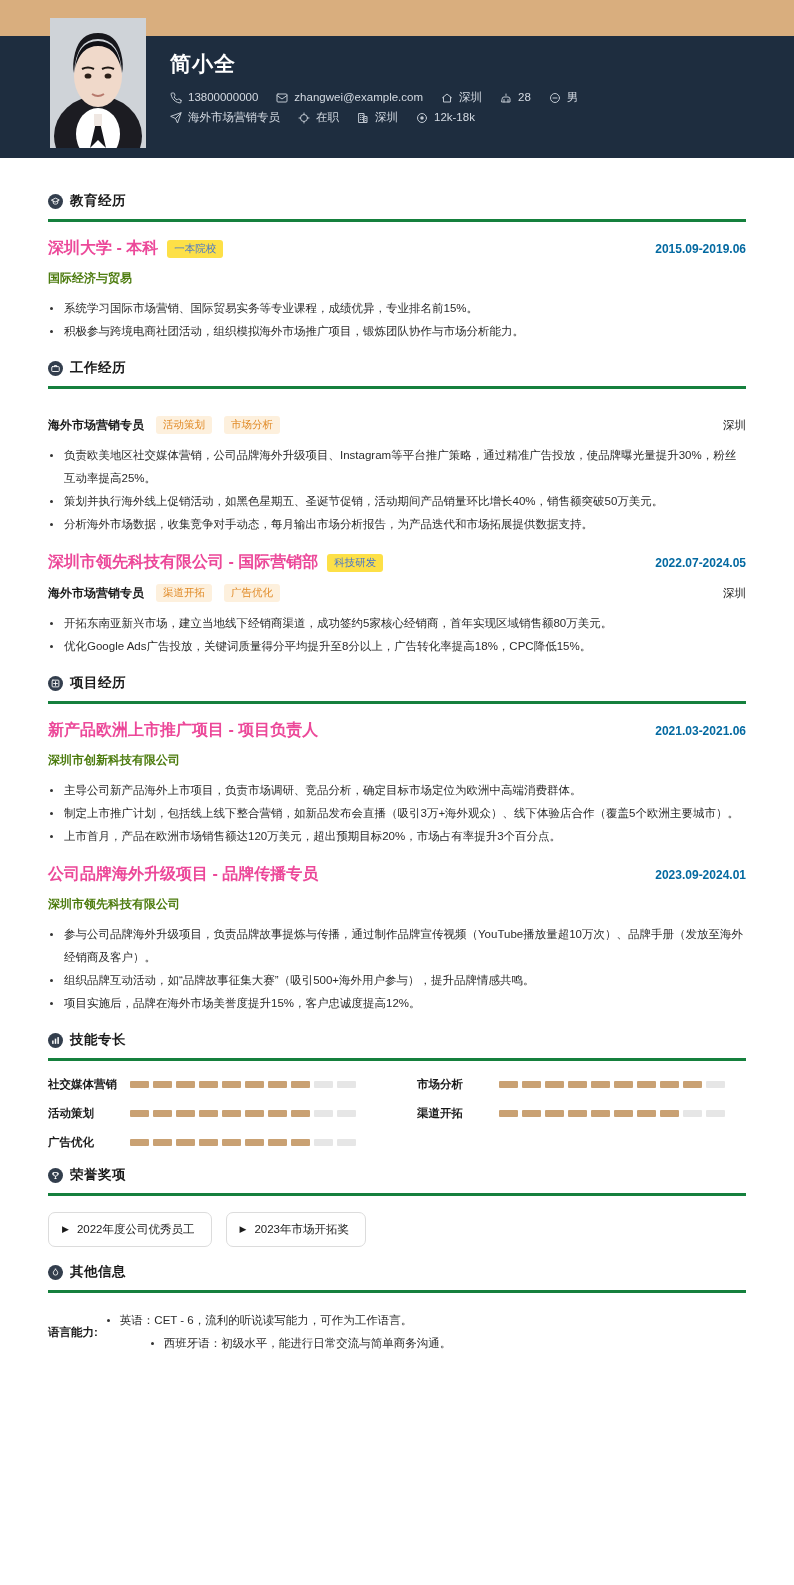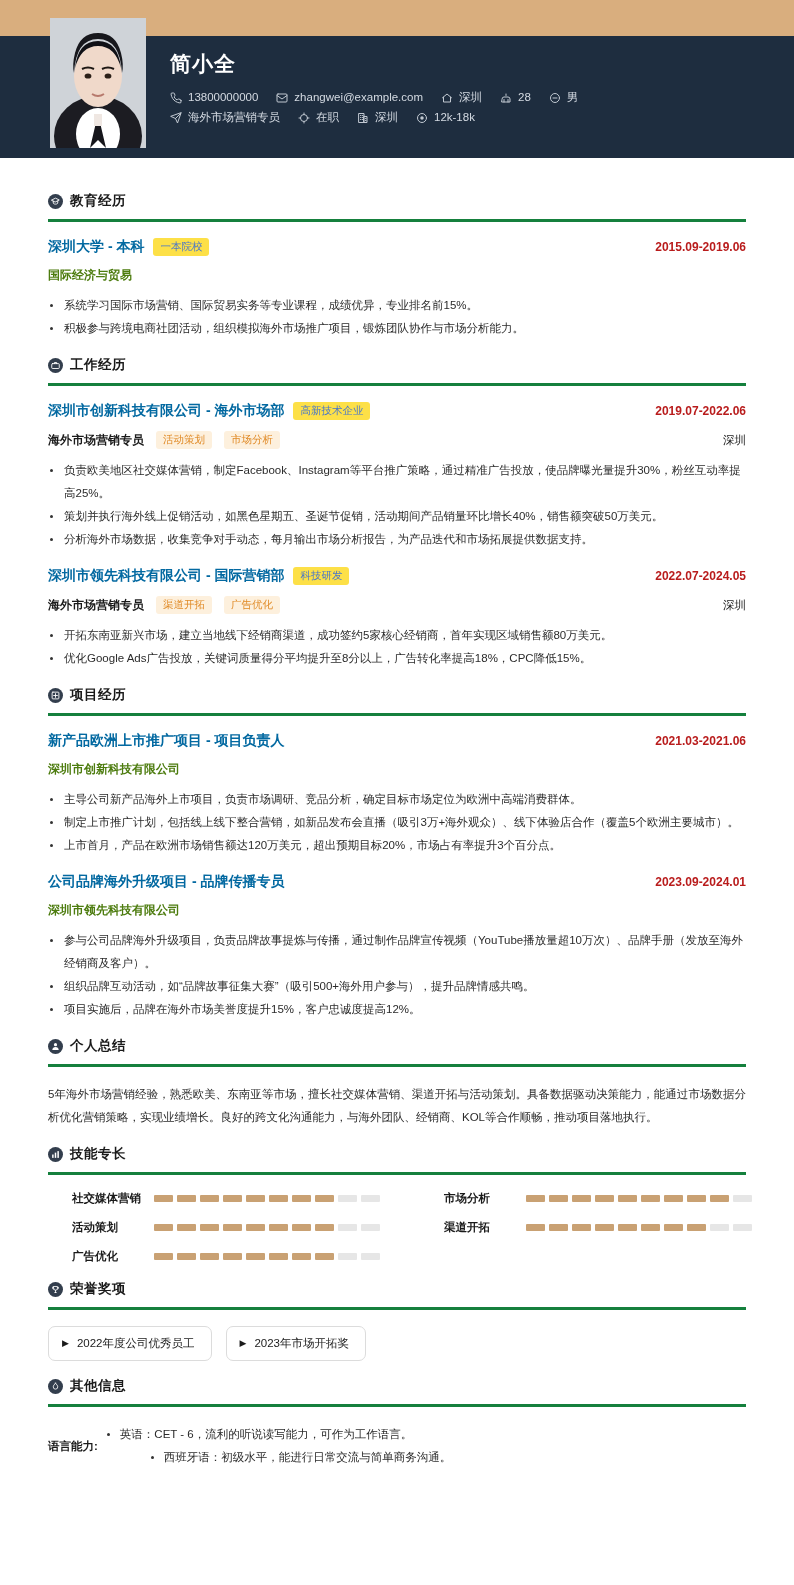--- a/index.html
+++ b/index.html
@@ -66,22 +66,22 @@
     background: #333e4d; color: #fff;
     display: inline-flex; align-items: center; justify-content: center;
     margin-right: 7px; flex: 0 0 auto;
   }
   .sec-badge svg { display: block; }
   .sec-title { font-size: 13.5px; font-weight: bold; color: #1a1a1a; letter-spacing: .5px; }
 
   .entry { padding-top: 16px; }
   .entry-row { display: flex; align-items: baseline; justify-content: space-between; }
   .entry-left { display: flex; align-items: center; flex-wrap: wrap; }
-  .entry-title { font-size: 14px; font-weight: bold; color: #0369a1; }
-  .entry-date { font-size: 12px; font-weight: bold; color: #b91c1c; white-space: nowrap; padding-left: 12px; }
+  .entry-title { font-size: 16px; font-weight: bold; color: #ec4899; }
+  .entry-date { font-size: 12px; font-weight: bold; color: #0369a1; white-space: nowrap; padding-left: 12px; }
   .entry-loc { font-size: 11.5px; color: #1a1a1a; white-space: nowrap; padding-left: 12px; }
   .tag-blue {
     display: inline-block; margin-left: 9px;
     background: #fde047; color: #4a77c9;
     font-size: 10.5px; padding: 2px 7px; border-radius: 3px; font-weight: normal;
   }
   .tag-orange {
     display: inline-block; margin-left: 12px;
     background: #fdf0dd; color: #e08a26;
     font-size: 10.5px; padding: 2px 7px; border-radius: 3px; font-weight: normal;
@@ -111,21 +111,21 @@
   .summary { margin-top: 16px; font-size: 11.5px; line-height: 2.0; color: #2b2b2b; text-align: justify; }
 
   
   .skills-grid {
     margin-top: 16px;
     display: grid;
     grid-template-columns: 1fr 1fr;
     column-gap: 40px;
     row-gap: 14px;
   }
-  .skill { display: flex; align-items: center; margin-left: 24px; }
+  .skill { display: flex; align-items: center; }
   .skill-name { font-size: 11.5px; font-weight: bold; color: #1a1a1a; width: 82px; flex: 0 0 auto; }
   .skill-bar { display: flex; gap: 4px; align-items: center; }
   .seg { width: 19px; height: 7px; border-radius: 1px; background: #e6e6e6; }
   .seg.on { background: #c9a173; }
 
   
   .honors { margin-top: 16px; display: flex; gap: 14px; flex-wrap: wrap; }
   .honor-chip {
     border: 1px solid #dcdcdc;
     border-radius: 7px;
@@ -326,37 +326,30 @@
         <span class="sec-badge">
           <svg width="9" height="9" viewBox="0 0 24 24" fill="none" stroke="#fff" stroke-width="2.4" stroke-linecap="round" stroke-linejoin="round">
               <rect x="2" y="7" width="20" height="13" rx="2"></rect>
               <path d="M9 7V4h6v3"></path>
             </svg>
         </span>
         <span class="sec-title">工作经历</span>
       </div>
 
       <div class="entry">
-        <div class="entry-row">
-          <div class="entry-left">
-            <span class="entry-title">深圳市创新科技有限公司 - 海外市场部</span>
-            <span class="tag-blue">高新技术企业</span>
-          </div>
-          <div class="entry-date">2019.07-2022.06</div>
-        </div>
         <div class="sub-row">
           <div class="sub-title">
             <span>海外市场营销专员</span>
             <span class="tag-orange">活动策划</span>
             <span class="tag-orange">市场分析</span>
           </div>
           <div class="entry-loc">深圳</div>
         </div>
         <ul class="bullets">
-          <li>负责欧美地区社交媒体营销，制定Facebook、Instagram等平台推广策略，通过精准广告投放，使品牌曝光量提升30%，粉丝互动率提高25%。</li>
+          <li>负责欧美地区社交媒体营销，公司品牌海外升级项目、Instagram等平台推广策略，通过精准广告投放，使品牌曝光量提升30%，粉丝互动率提高25%。</li>
           <li>策划并执行海外线上促销活动，如黑色星期五、圣诞节促销，活动期间产品销量环比增长40%，销售额突破50万美元。</li>
           <li>分析海外市场数据，收集竞争对手动态，每月输出市场分析报告，为产品迭代和市场拓展提供数据支持。</li>
         </ul>
       </div>
 
       <div class="entry">
         <div class="entry-row">
           <div class="entry-left">
             <span class="entry-title">深圳市领先科技有限公司 - 国际营销部</span>
             <span class="tag-blue">科技研发</span>
@@ -414,32 +407,20 @@
         </div>
         <div class="org-line">深圳市领先科技有限公司</div>
         <ul class="bullets">
           <li>参与公司品牌海外升级项目，负责品牌故事提炼与传播，通过制作品牌宣传视频（YouTube播放量超10万次）、品牌手册（发放至海外经销商及客户）。</li>
           <li>组织品牌互动活动，如“品牌故事征集大赛”（吸引500+海外用户参与），提升品牌情感共鸣。</li>
           <li>项目实施后，品牌在海外市场美誉度提升15%，客户忠诚度提高12%。</li>
         </ul>
       </div>
     </div>
 
-    <div class="section">
-      <div class="sec-head">
-        <span class="sec-badge">
-          <svg width="9" height="9" viewBox="0 0 24 24" fill="#fff" stroke="none">
-              <circle cx="12" cy="7" r="4.2"></circle>
-              <path d="M3.5 21c0-4.7 3.8-7.5 8.5-7.5s8.5 2.8 8.5 7.5z"></path>
-            </svg>
-        </span>
-        <span class="sec-title">个人总结</span>
-      </div>
-      <div class="summary">5年海外市场营销经验，熟悉欧美、东南亚等市场，擅长社交媒体营销、渠道开拓与活动策划。具备数据驱动决策能力，能通过市场数据分析优化营销策略，实现业绩增长。良好的跨文化沟通能力，与海外团队、经销商、KOL等合作顺畅，推动项目落地执行。</div>
-    </div>
 
     <div class="section">
       <div class="sec-head">
         <span class="sec-badge">
           <svg width="9" height="9" viewBox="0 0 24 24" fill="#fff" stroke="none">
               <rect x="3" y="12" width="4" height="9"></rect>
               <rect x="10" y="7" width="4" height="14"></rect>
               <rect x="17" y="3" width="4" height="18"></rect>
             </svg>
         </span>

